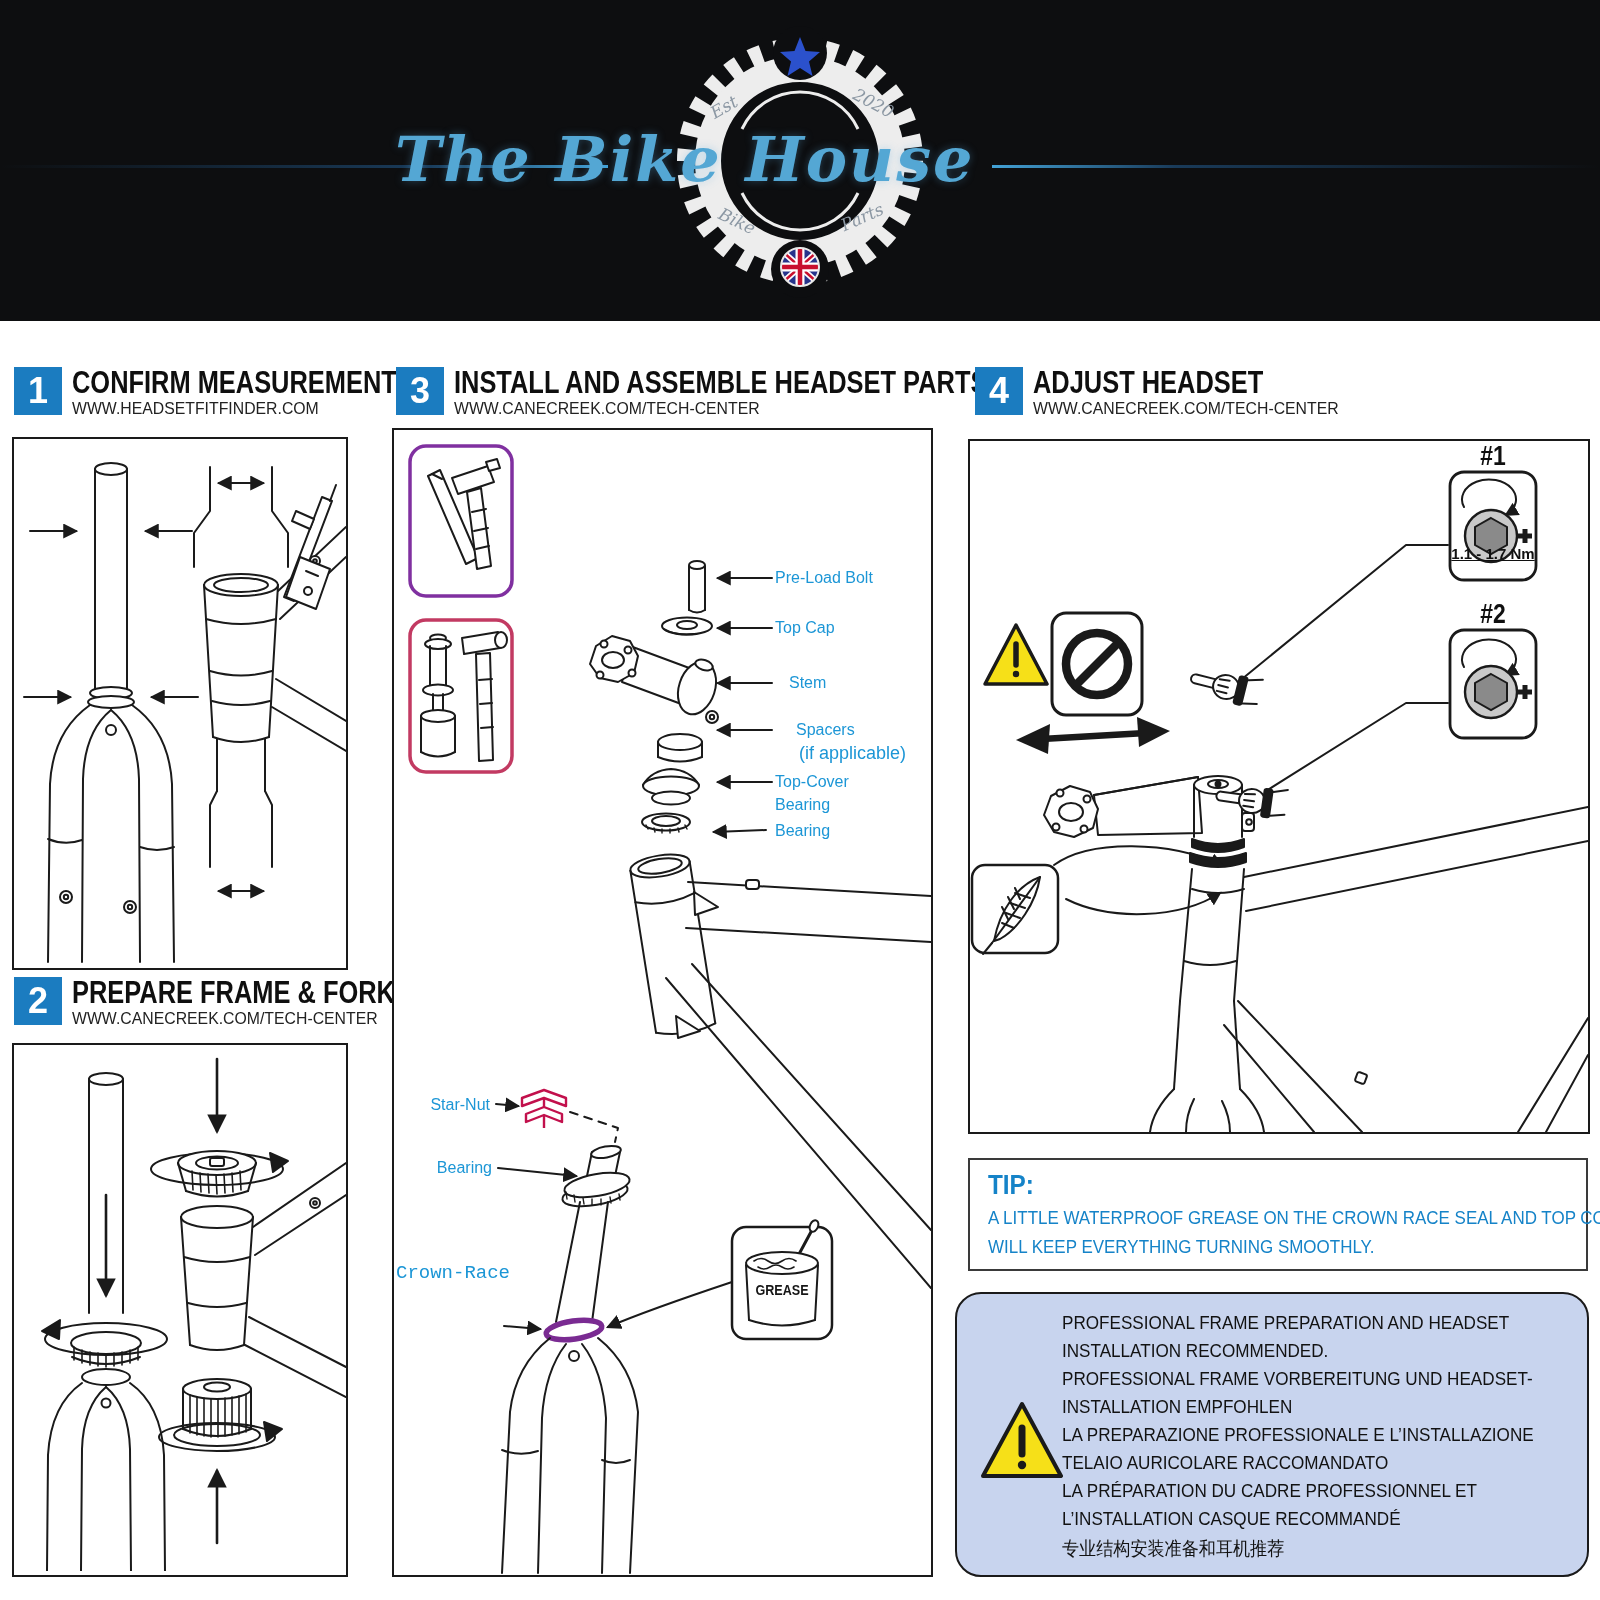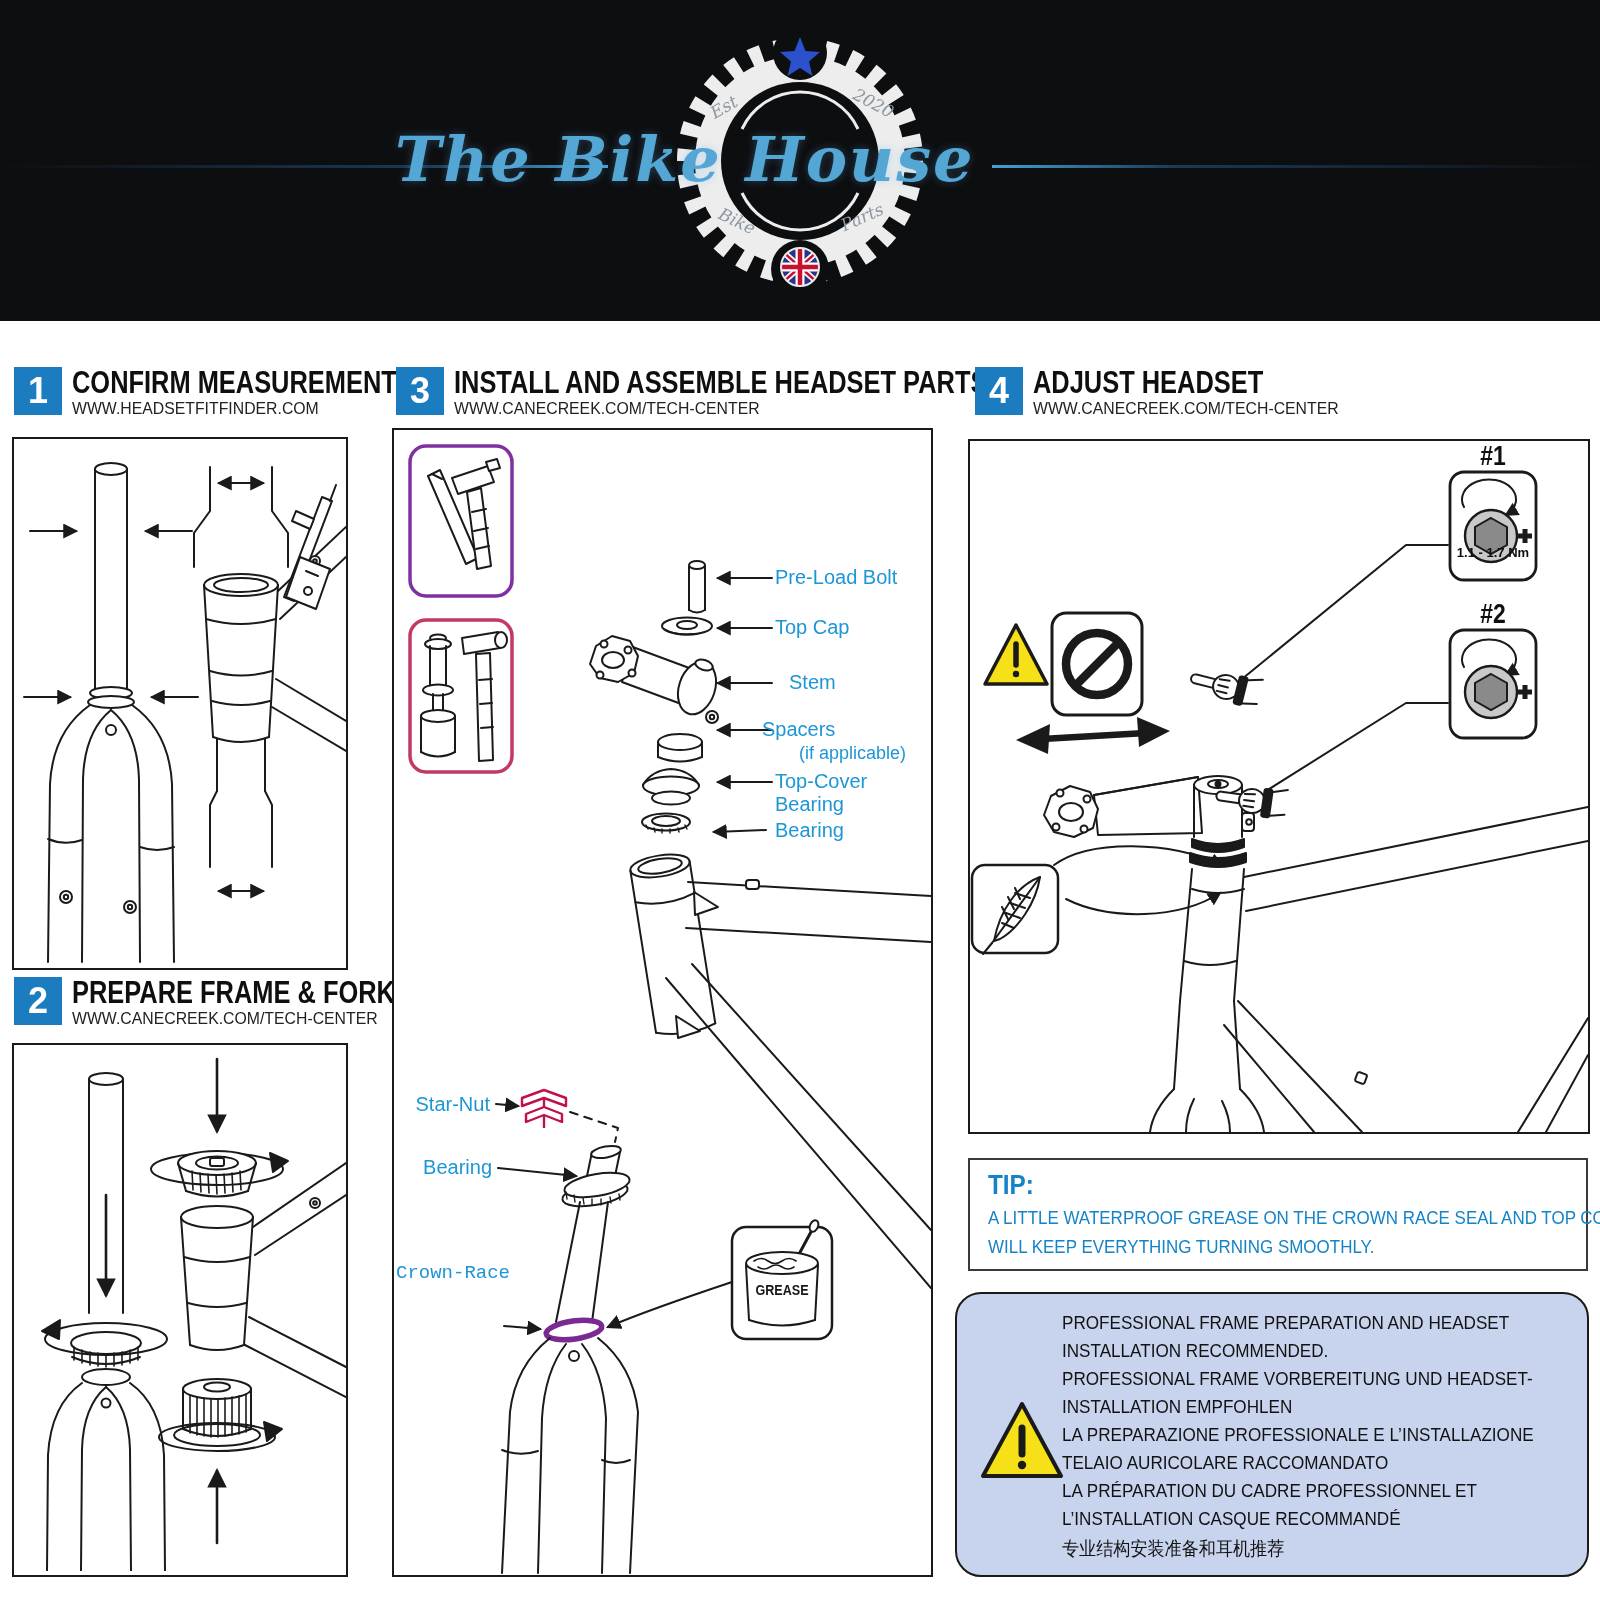--- a/index.html
+++ b/index.html
@@ -32,28 +32,28 @@
   .sec-title{font-weight:bold;font-size:31px;line-height:31px;color:#0f0f0f;
       transform:scaleX(.82);transform-origin:left;white-space:nowrap;}
   .sec-url{font-size:17px;line-height:22px;color:#222;transform:scaleX(.93);transform-origin:left;white-space:nowrap;}
   
   .panel{position:absolute;background:#fff;border:2px solid #1a1a1a;}
   #panel1{left:12px;top:437px;width:332px;height:529px;}
   #panel2{left:12px;top:1043px;width:332px;height:530px;}
   #panel3{left:392px;top:428px;width:537px;height:1145px;}
   #panel4{left:968px;top:439px;width:618px;height:691px;}
   
-  .lbl{position:absolute;color:#1c96d6;font-size:20px;line-height:23px;white-space:nowrap;}
+  .lbl{position:absolute;color:#1c96d6;font-size:16px;line-height:23px;white-space:nowrap;}
   .lbl.small{font-size:18px;margin-left:24px;}
   .lbl.right{text-align:right;}
   
   .step-lbl{position:absolute;font-weight:bold;font-size:27px;color:#101010;
       transform:scaleX(.85);transform-origin:center;text-align:center;width:86px;}
   #torque-lbl{position:absolute;left:481px;top:104px;width:84px;text-align:center;
-      font-size:13px;font-weight:bold;color:#101010;}
+      font-size:15px;font-weight:bold;color:#101010;text-decoration:underline;}
   #grease-lbl{position:absolute;left:352px;top:852px;width:72px;text-align:center;
       font-size:14px;font-weight:bold;color:#161616;transform:scaleX(.9);}
   
   #tipbox{left:968px;top:1158px;width:616px;height:109px;border:2.5px solid #3a3a3a;}
   #tip-head{position:absolute;left:18px;top:10px;font-size:27px;font-weight:bold;color:#1583c8;
       transform:scaleX(.9);transform-origin:left;}
   .tip-line{position:absolute;left:18px;color:#1583c8;font-size:17.5px;white-space:nowrap;
       transform:scaleX(.97);transform-origin:left;}
   
   #warnbox{position:absolute;left:955px;top:1292px;width:630px;height:281px;background:#c8d4ee;
@@ -464,21 +464,21 @@
         <line x1="372" y1="400" x2="320" y2="402" marker-end="url(#a3)"></line>
         <line x1="102" y1="674" x2="124" y2="676" marker-end="url(#a3)"></line>
         <line x1="104" y1="738" x2="182" y2="746" marker-end="url(#a3)"></line>
         <line x1="110" y1="896" x2="146" y2="899" marker-end="url(#a3)"></line>
       </g>
     </svg>
 
     <div class="lbl" style="left:381px;top:136px;">Pre-Load Bolt</div>
     <div class="lbl" style="left:381px;top:186px;">Top Cap</div>
     <div class="lbl" style="left:395px;top:241px;">Stem</div>
-    <div class="lbl" style="left:368px;top:288px;text-align:center;">Spacers</div>
+    <div class="lbl" style="left:402px;top:288px;text-align:center;">Spacers</div>
     <div class="lbl small" style="left:381px;top:312px;">(if applicable)</div>
     <div class="lbl" style="left:381px;top:340px;">Top-Cover</div>
     <div class="lbl" style="left:381px;top:363px;">Bearing</div>
     <div class="lbl" style="left:381px;top:389px;">Bearing</div>
     <div class="lbl right" style="left:0;width:96px;top:663px;">Star-Nut</div>
     <div class="lbl right" style="left:0;width:98px;top:726px;">Bearing</div>
     <div class="lbl" style="left:2px;top:832px;font-size:19px;font-family:Liberation Mono, monospace;">Crown-Race</div>
     <div id="grease-lbl">GREASE</div>
   </div>
 

